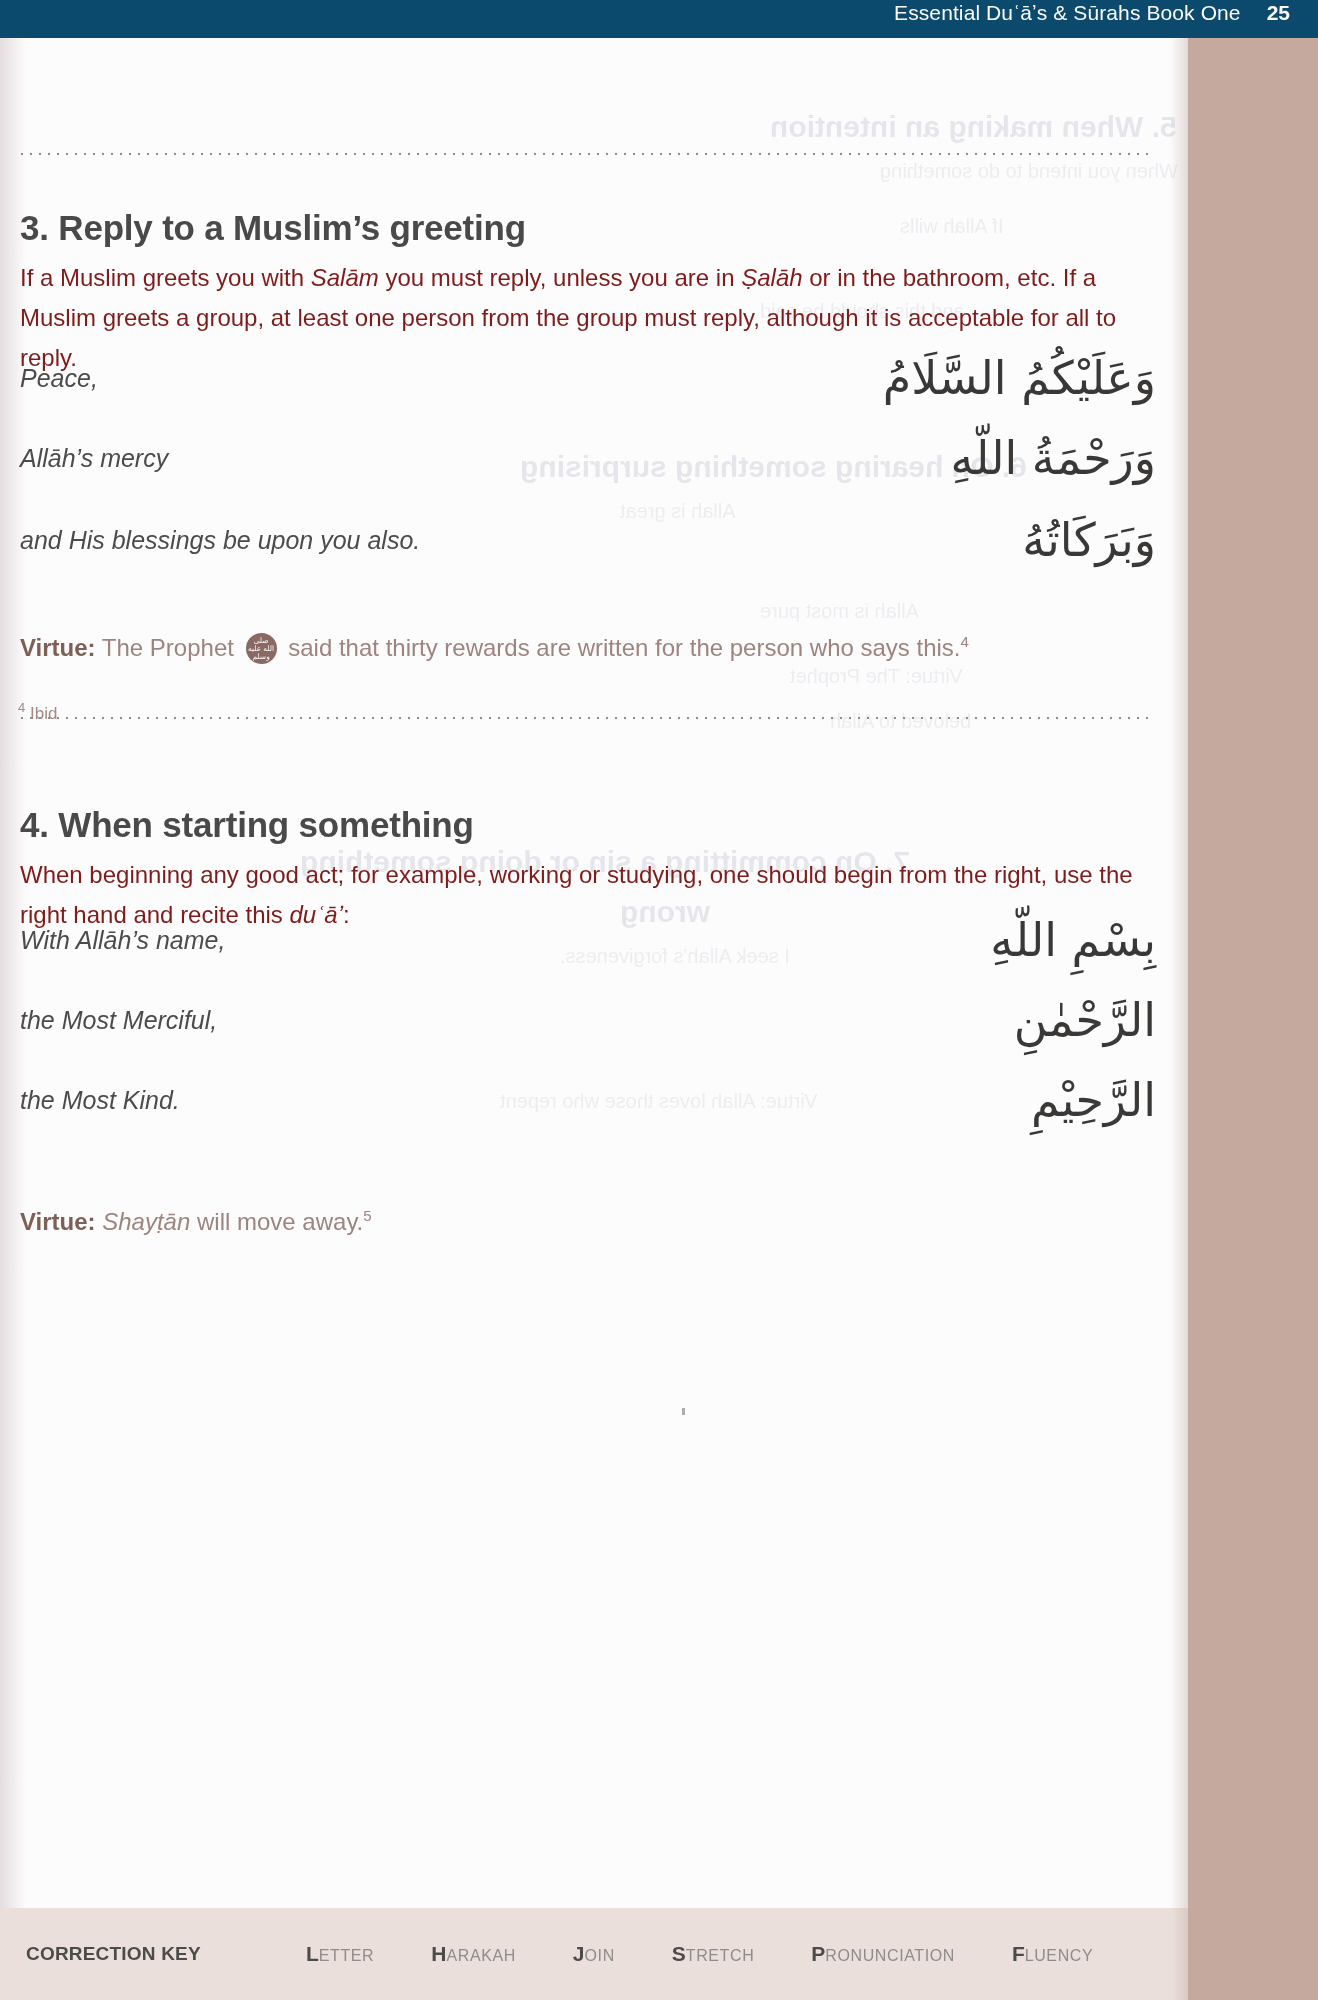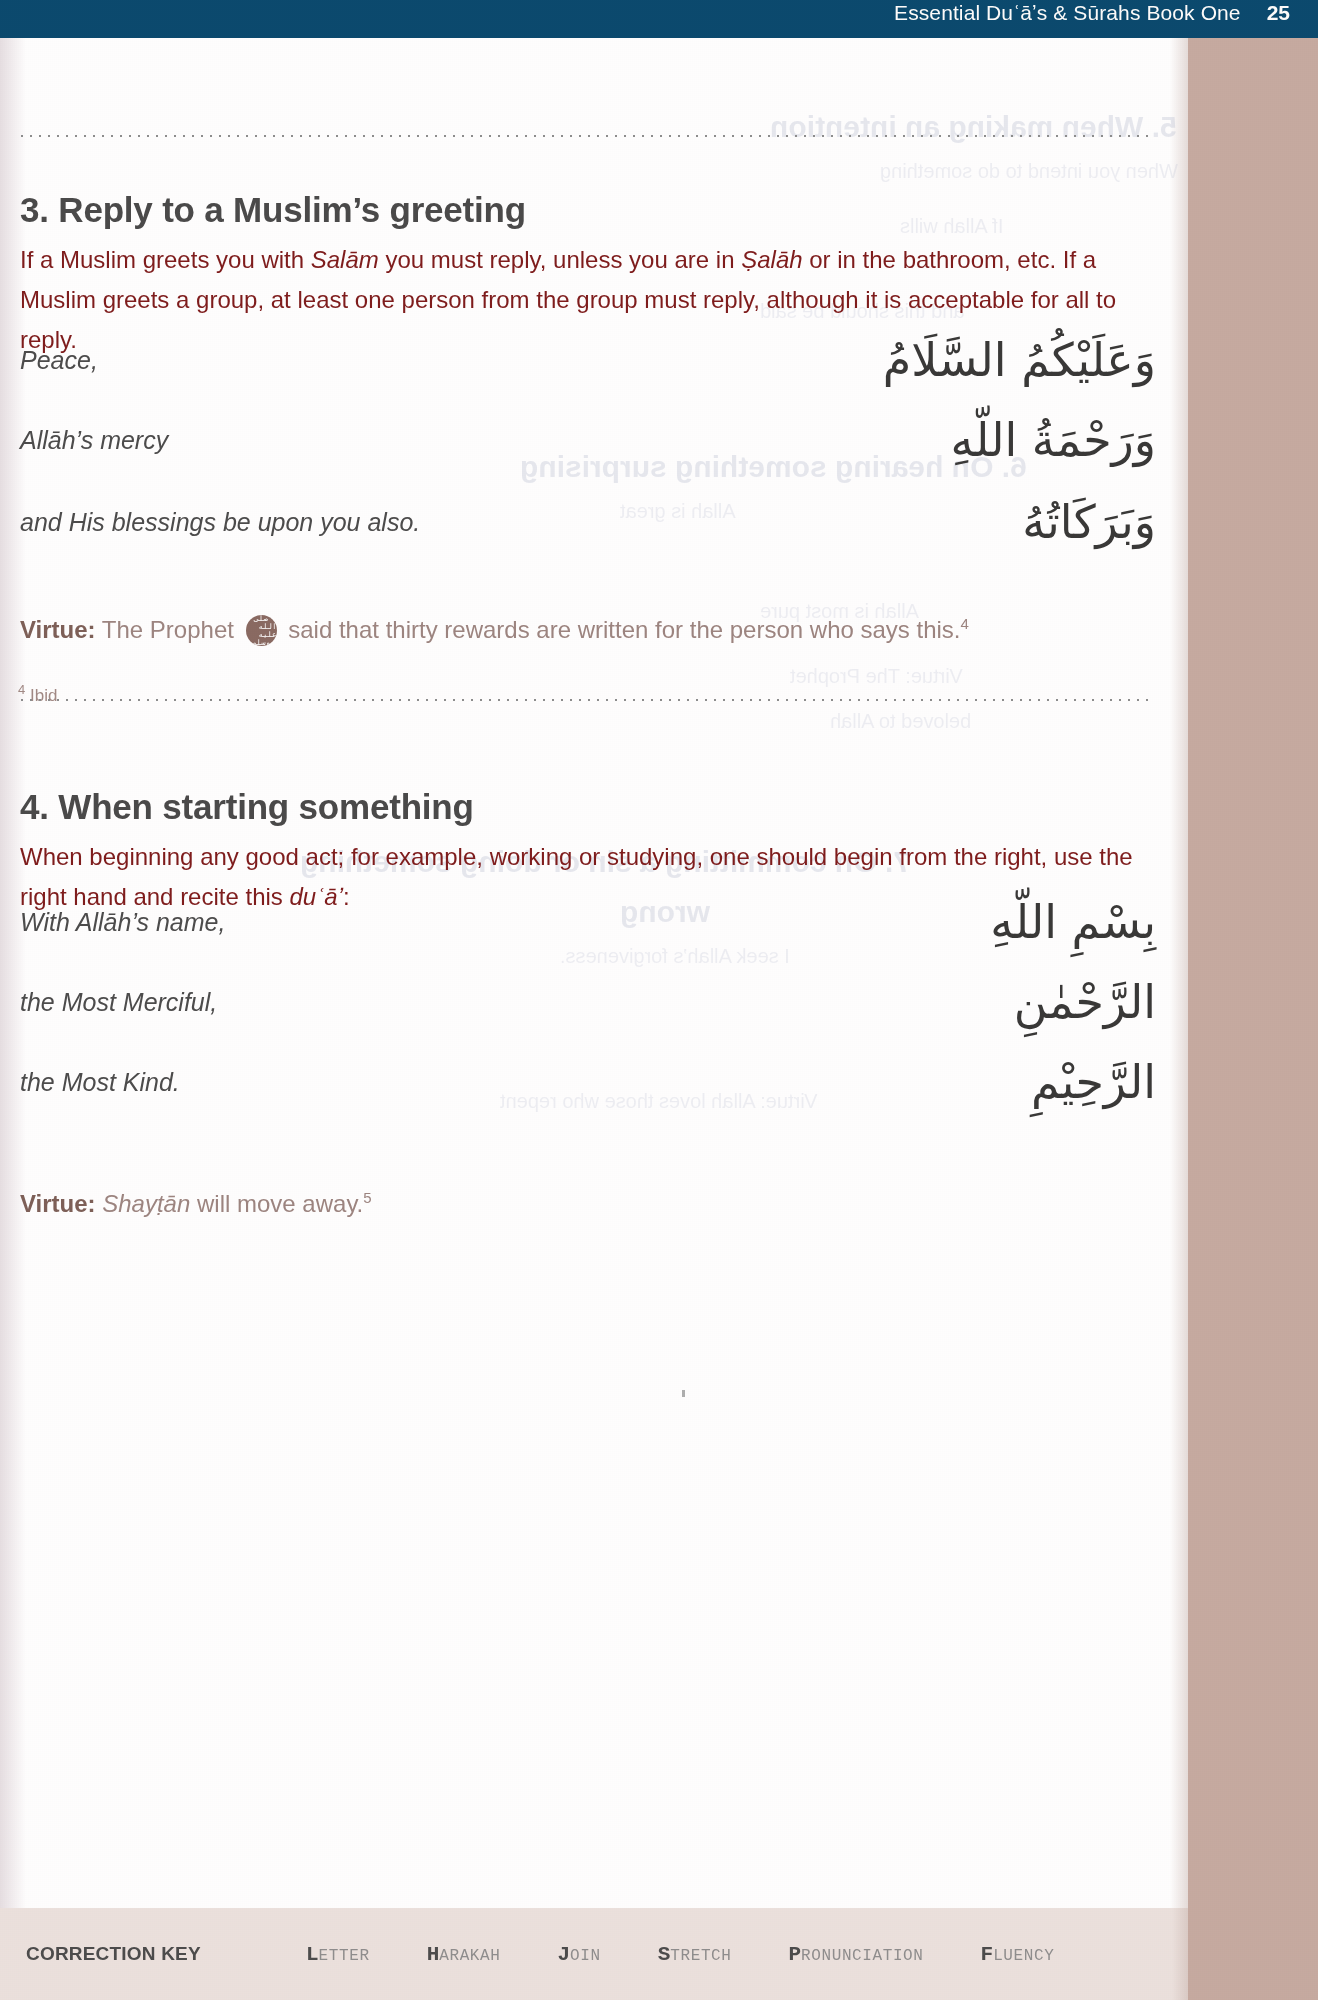--- a/index.html
+++ b/index.html
@@ -106,21 +106,21 @@
     opacity: .34;
     white-space: nowrap;
     font-family: "Liberation Sans", sans-serif;
   }
   .ghost.h { font-weight: 700; font-size: 30px; color: #b0b6cb; opacity:.30; }
   .ghost.b { font-size: 20px; opacity: .22; }
 
   
   .content {
     position: absolute;
-    left: 0; top: 38px;
+    left: 0; top: 56px;
     width: 1188px;
     height: 1736px;
     z-index: 30;
   }
 
   
   .divider {
     position: absolute;
     left: 20px;
     width: 1135px;
@@ -249,21 +249,21 @@
     position: absolute;
     inset: 0;
     display: flex;
     flex-direction: column;
     align-items: center;
     justify-content: center;
     color: #ffffff;
     font-size: 7.5px;
     line-height: 8px;
     direction: rtl;
-    font-family: Liberation Mono, monospace;
+    font-family: Liberation Serif, serif;
     letter-spacing: -.2px;
   }
 
   
   .speck {
     position: absolute;
     left: 682px;
     top: 1352px;
     width: 3px;
     height: 7px;
@@ -304,21 +304,20 @@
     left: 306px;
     display: flex;
     align-items: baseline;
     gap: 57px;
     white-space: nowrap;
   }
   .ck-item {
     font-size: 16px;
     color: #8f8d8d;
     letter-spacing: .6px;
-    font-family: Liberation Mono, monospace;
   }
   .ck-item .ck-cap {
     font-size: 21px;
     font-weight: 700;
     color: #4d4c4c;
     letter-spacing: 0;
   }
 </style>
 </head>
 <body>

